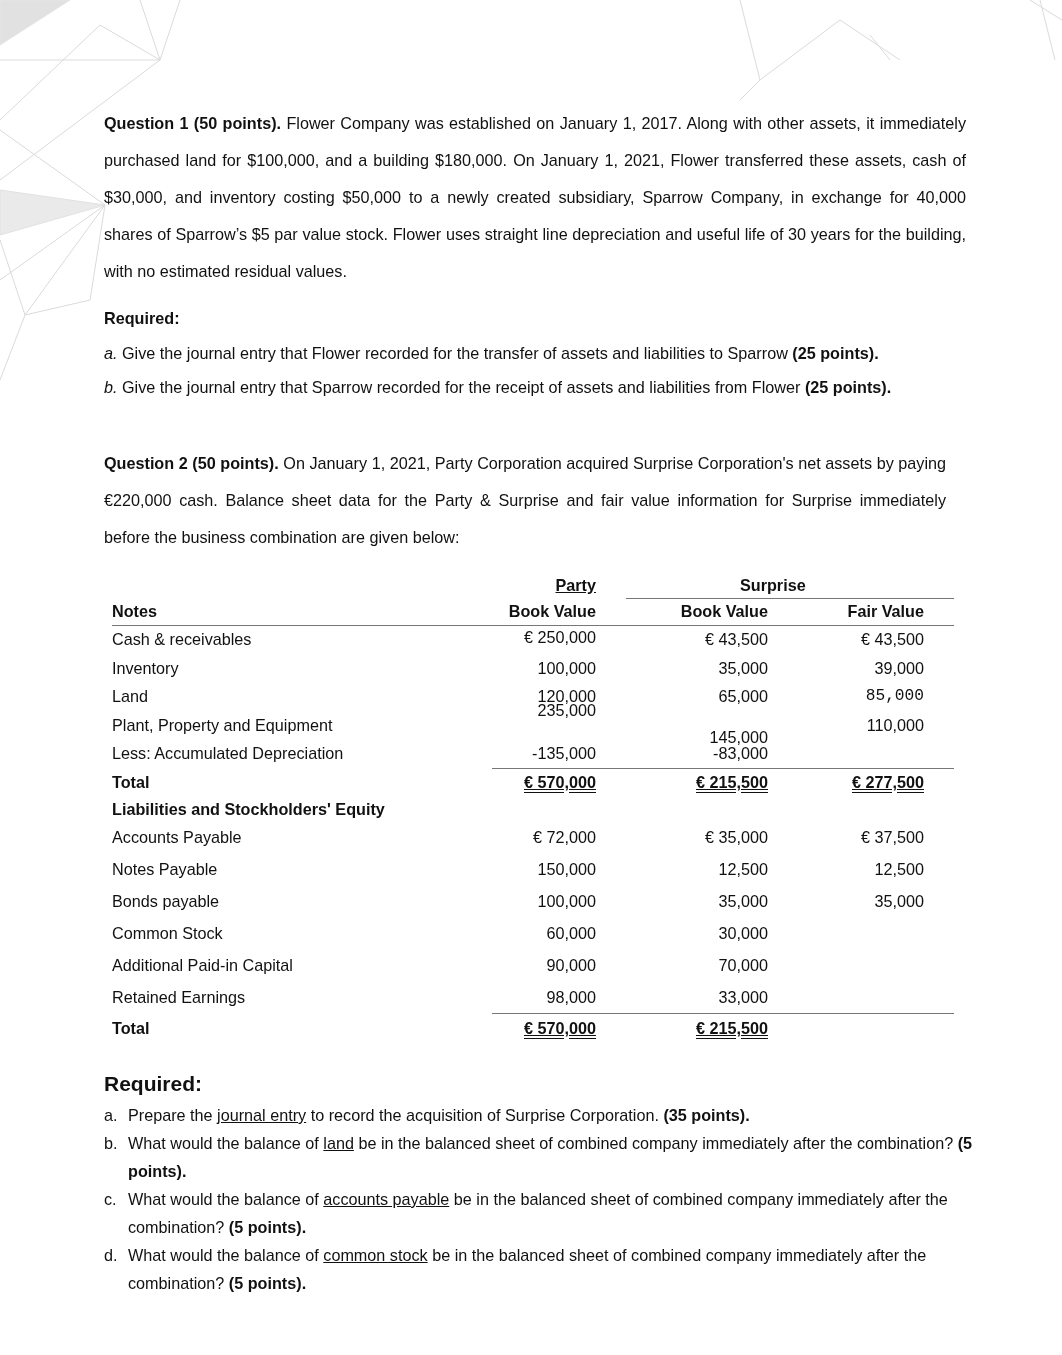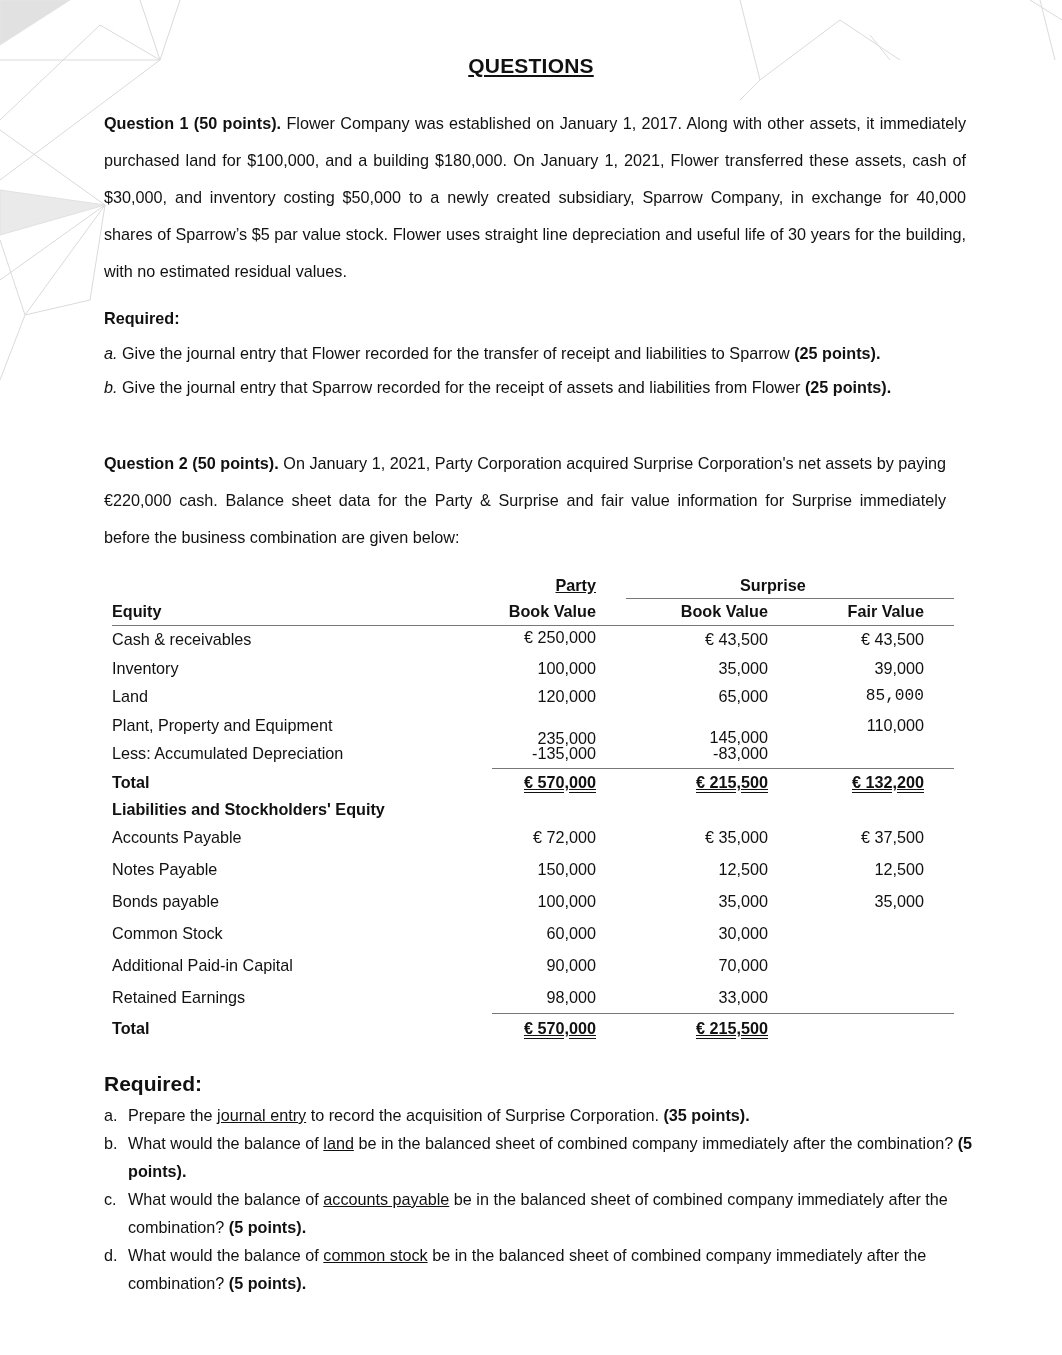--- a/index.html
+++ b/index.html
@@ -65,82 +65,81 @@
     <line x1="760" y1="80" x2="840" y2="20"></line>
     <line x1="760" y1="80" x2="740" y2="100"></line>
     <line x1="840" y1="20" x2="900" y2="60"></line>
     <line x1="870" y1="35" x2="890" y2="60"></line>
     <line x1="1030" y1="0" x2="1062" y2="20"></line>
     <line x1="1040" y1="0" x2="1055" y2="60"></line>
   </g>
 </svg>
 
 <div class="page">
-  <div class="title">QUESTIONS</div>
 
   <div class="para" style="top:105px;">
     <b>Question 1 (50 points).</b>
     <span>Flower Company was established on January 1, 2017. Along with other assets, it immediately purchased land for $100,000, and a building $180,000. On January 1, 2021, Flower transferred these assets, cash of $30,000, and inventory costing $50,000 to a newly created subsidiary, Sparrow Company, in exchange for 40,000 shares of Sparrow’s $5 par value stock. Flower uses straight line depreciation and useful life of 30 years for the building, with no estimated residual values.</span>
   </div>
   <div class="req-head" style="top:309px;">Required:</div>
   <div class="req-item" style="top:344px;">
     <i>a.</i>
-    <span>Give the journal entry that Flower recorded for the transfer of receipt and liabilities to Sparrow</span>
+    <span>Give the journal entry that Flower recorded for the transfer of assets and liabilities to Sparrow</span>
     <b>(25 points).</b>
   </div>
   <div class="req-item" style="top:378px;">
     <i>b.</i>
     <span>Give the journal entry that Sparrow recorded for the receipt of assets and liabilities from Flower</span>
     <b>(25 points).</b>
   </div>
 
   <div class="para" style="top:445px; width:842px;">
     <b>Question 2 (50 points).</b>
     <span>On January 1, 2021, Party Corporation acquired Surprise Corporation's net assets by paying €220,000 cash. Balance sheet data for the Party &amp; Surprise and fair value information for Surprise immediately before the business combination are given below:</span>
   </div>
 
   <div class="tbl">
     <div class="cell c-party hdr ul" style="top:4px; right:358px;">Party</div>
     <div class="cell hdr" style="top:4px; left:628px;">Surprise</div>
     <div class="rule" style="top:26px; left:514px; width:328px;"></div>
 
-    <div class="cell c-label hdr" style="top:30px;">Equity</div>
+    <div class="cell c-label hdr" style="top:30px;">Notes</div>
     <div class="cell c-party hdr" style="top:30px;">Book Value</div>
     <div class="cell c-sbv hdr" style="top:30px;">Book Value</div>
     <div class="cell c-sfv hdr" style="top:30px;">Fair Value</div>
     <div class="rule" style="top:53px; left:0; width:842px;"></div>
 
     <div id="asset-rows">
         <div class="cell c-label" style="top: 58px;">Cash &amp; receivables</div>
         <div class="cell c-party" style="top: 56px; margin-left: 16px;">€ 250,000</div>
         <div class="cell c-sbv" style="top: 58px;">€ 43,500</div>
         <div class="cell c-sfv" style="top: 58px;">€ 43,500</div>
         <div class="cell c-label" style="top: 86.6px;">Inventory</div>
         <div class="cell c-party" style="top: 86.6px;">100,000</div>
         <div class="cell c-sbv" style="top: 86.6px;">35,000</div>
         <div class="cell c-sfv" style="top: 86.6px;">39,000</div>
         <div class="cell c-label" style="top: 115.2px;">Land</div>
         <div class="cell c-party" style="top: 115.2px;">120,000</div>
         <div class="cell c-sbv" style="top: 115.2px;">65,000</div>
         <div class="cell c-sfv" style="top: 115.2px; font-family: Liberation Mono, monospace;">85,000</div>
         <div class="cell c-label" style="top: 143.8px;">Plant, Property and Equipment</div>
-        <div class="cell c-party" style="top: 157px;">235,000</div>
+        <div class="cell c-party" style="top: 129px;">235,000</div>
         <div class="cell c-sbv" style="top: 143.8px; margin-top: 12px;">145,000</div>
         <div class="cell c-sfv" style="top: 143.8px;">110,000</div>
         <div class="cell c-label" style="top: 172.4px;">Less: Accumulated Depreciation</div>
         <div class="cell c-party" style="top: 172.4px;">-135,000</div>
         <div class="cell c-sbv" style="top: 172.4px;">-83,000</div>
         <div class="cell c-sfv" style="top: 172.4px;"></div>
       </div>
 
     <div class="rule" style="top:196px; left:380px; width:462px;"></div>
     <div class="cell c-label hdr" style="top:201px;">Total</div>
     <div class="cell c-party hdr dbl" style="top:201px;">€ 570,000</div>
     <div class="cell c-sbv hdr dbl" style="top:201px;">€ 215,500</div>
-    <div class="cell c-sfv hdr dbl" style="top:201px;">€ 132,200</div>
+    <div class="cell c-sfv hdr dbl" style="top:201px;">€ 277,500</div>
 
     <div class="cell c-label hdr" style="top:228px;">Liabilities and Stockholders' Equity</div>
 
     <div id="liab-rows">
         <div class="cell c-label" style="top: 256px;">Accounts Payable</div>
         <div class="cell c-party" style="top: 256px;">€ 72,000</div>
         <div class="cell c-sbv" style="top: 256px;">€ 35,000</div>
         <div class="cell c-sfv" style="top: 256px;">€ 37,500</div>
         <div class="cell c-label" style="top: 288px;">Notes Payable</div>
         <div class="cell c-party" style="top: 288px;">150,000</div>

